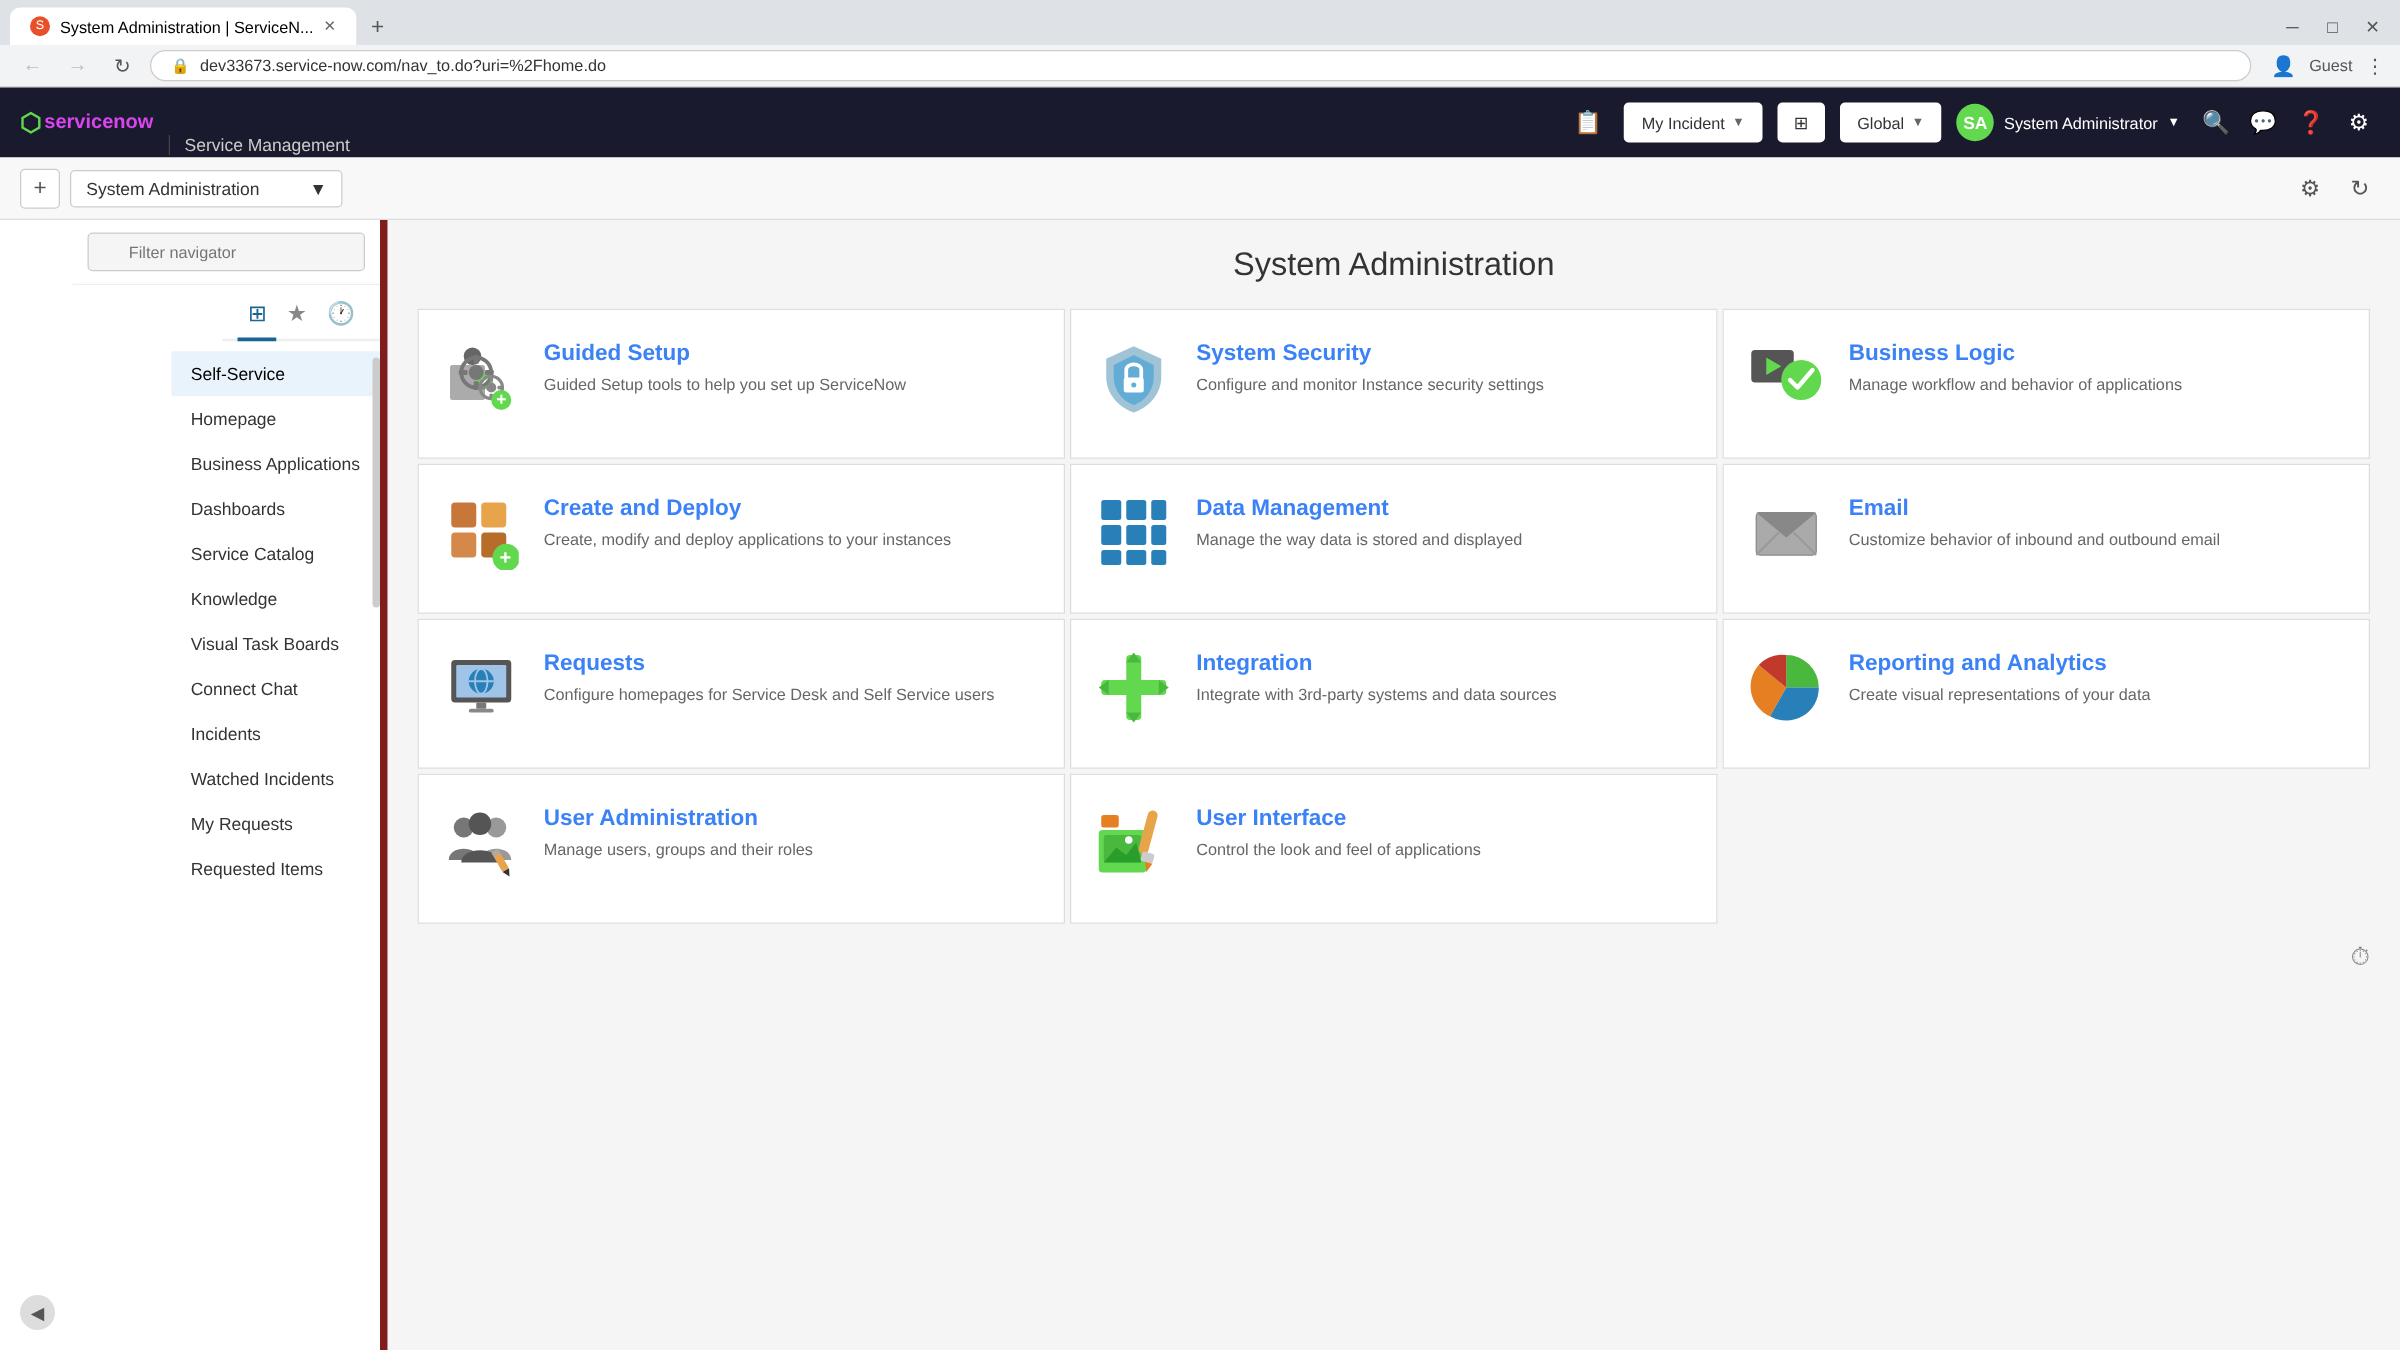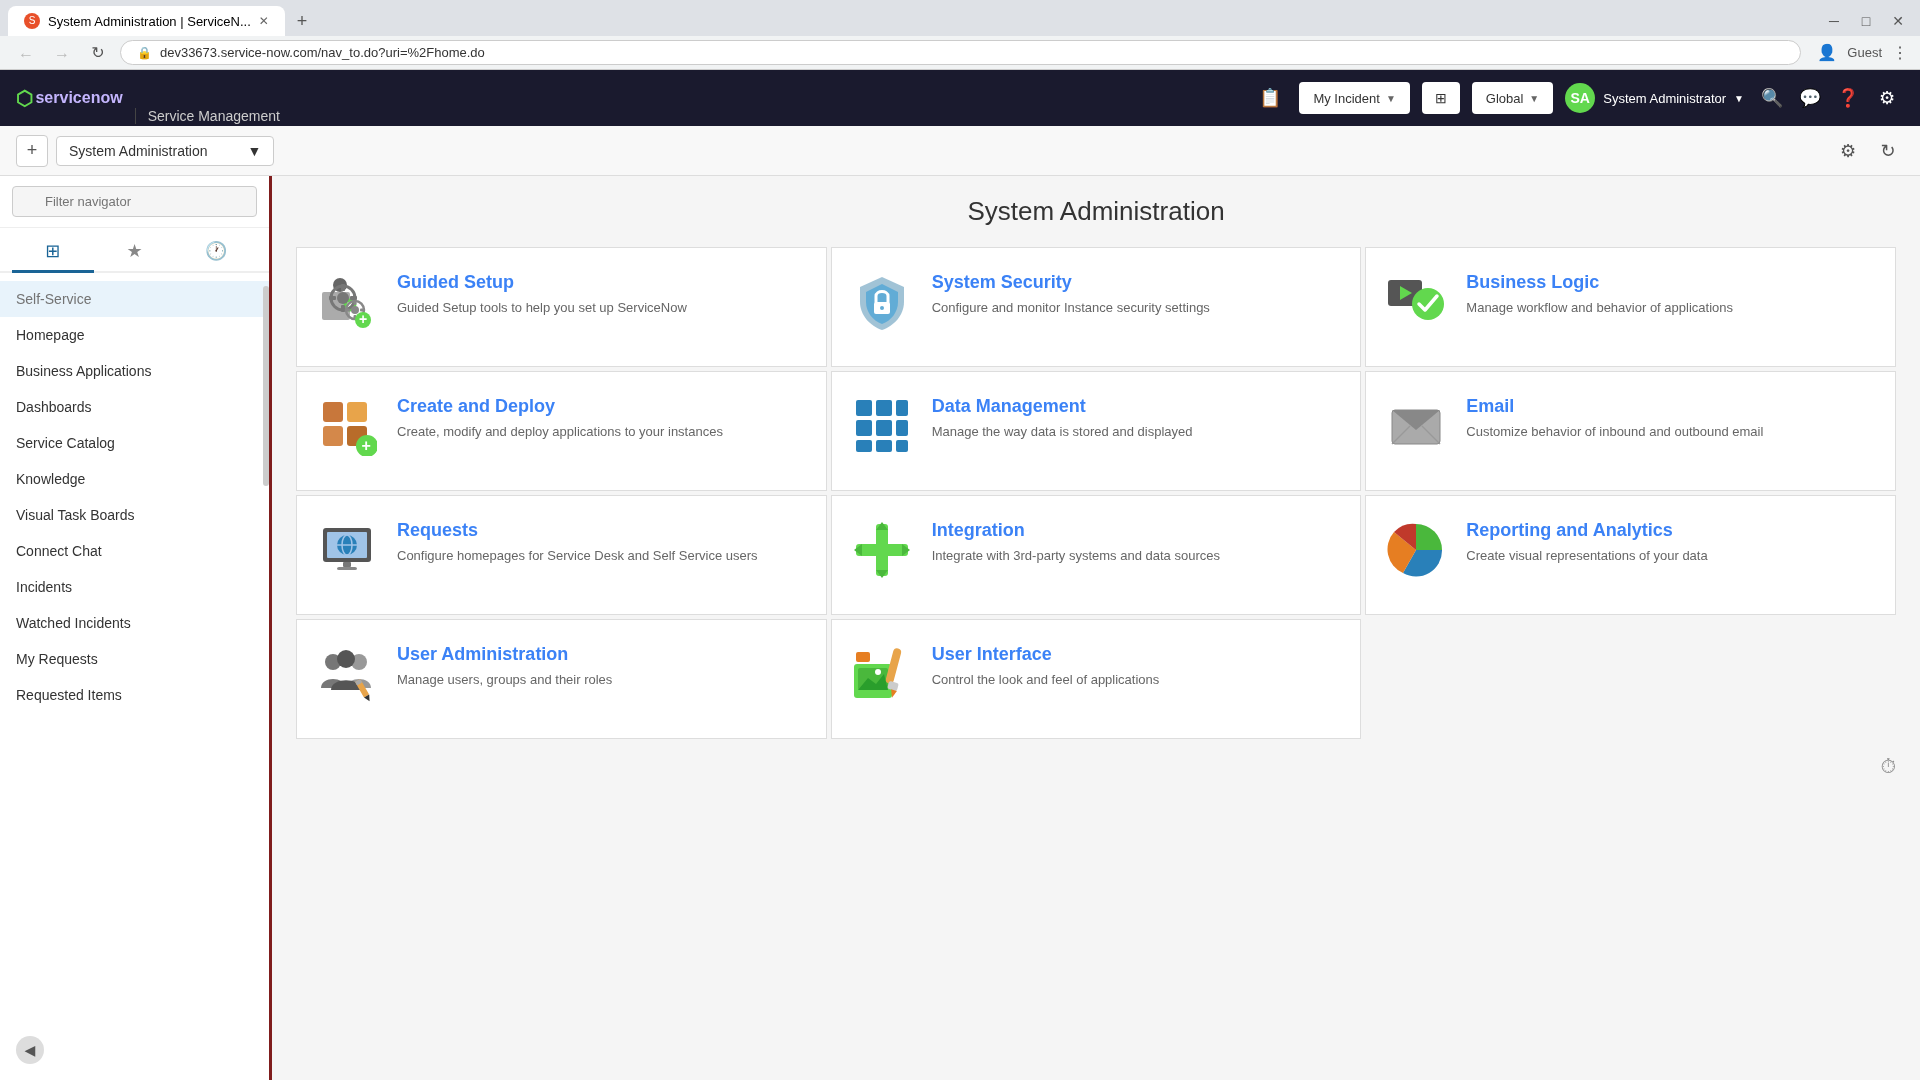--- a/index.html
+++ b/index.html
@@ -235,26 +235,27 @@
 
     
     .main-layout {
       display: flex;
       flex: 1;
       overflow: hidden;
     }
 
     
     .sidebar {
-      width: 272px;
+      width: 310px;
       background: #fff;
-      border-right: 3px solid #7f1d1d;
+      border-right: 6px solid #7f1d1d;
       display: flex;
       flex-direction: column;
       position: relative;
+      align-items: flex-end;
     }
     .filter-nav {
       padding: 10px 12px;
       border-bottom: 1px solid #eee;
     }
     .filter-input {
       width: 100%;
       padding: 7px 12px 7px 32px;
       border: 1px solid #ccc;
       border-radius: 4px;
@@ -300,21 +301,21 @@
       padding: 8px 0;
     }
     .sidebar-item {
       padding: 10px 16px;
       font-size: 14px;
       color: #333;
       cursor: pointer;
       display: flex;
       align-items: center;
     }
-    .sidebar-item.active { background: #e8f3fb; color: #737373; }
+    .sidebar-item.active { background: #e8f3fb; color: #000000; }
     .sidebar-collapse-btn {
       position: absolute;
       bottom: 16px;
       left: 16px;
       width: 28px; height: 28px;
       background: #ddd;
       border-radius: 50%;
       display: flex; align-items: center; justify-content: center;
       cursor: pointer;
       font-size: 14px;
@@ -409,21 +410,21 @@
     </div>
   </div>
 </div>
 
 <div class="app-container">
 
   <div class="top-nav">
     <div class="logo-area">
       <div style="display:flex;align-items:center;gap:2px;">
         <span style="color:#62d84e;font-size:20px;font-weight:bold;">⬡</span>
-        <span style="color:#c4b5fd;font-size:16px;font-weight:bold;">servicenow</span>
+        <span style="color:#d946ef;font-size:16px;font-weight:bold;">servicenow</span>
       </div>
       <span class="service-mgmt-label">Service Management</span>
     </div>
     <div class="top-nav-spacer"></div>
 
     <div class="top-icon" style="color:white;font-size:18px;">📋</div>
 
     <button class="top-nav-btn">
       <span>My Incident</span>
       <span class="dropdown-arrow">▼</span>

